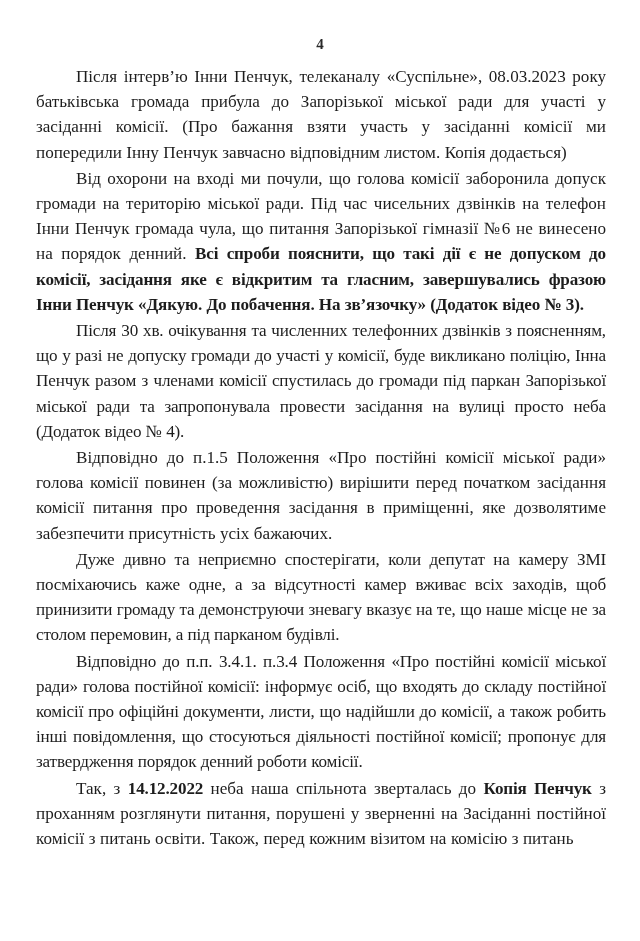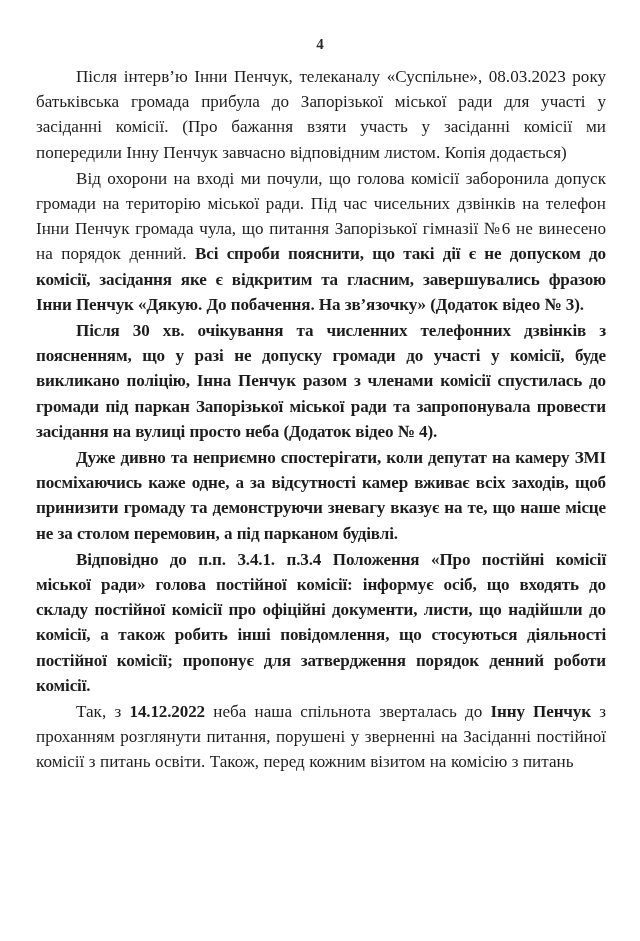--- a/index.html
+++ b/index.html
@@ -64,21 +64,21 @@
   p.para + p.para {
     margin-top: 1px;
   }
 
   .b {
     font-weight: 700;
     letter-spacing: -0.15px;
   }
 
   .bold-para {
-    font-weight: 700;
+    font-weight: 400;
     letter-spacing: -0.15px;
   }
 
   
   .cut-line {
     position: absolute;
     left: 36px;
     width: 570px;
     bottom: 0px;
     height: 7px;
@@ -100,26 +100,27 @@
 
   <div class="body-copy">
 
 
     <p class="para">Після інтерв’ю Інни Пенчук, телеканалу «Суспільне», 08.03.2023 року батьківська громада прибула до Запорізької міської ради для участі у засіданні комісії. (Про бажання взяти участь у засіданні комісії ми попередили Інну Пенчук завчасно відповідним листом. Копія додається)</p>
 
     <p class="para"><span>Від охорони на вході ми почули, що голова комісії заборонила допуск громади на територію міської ради. Під час чисельних дзвінків на телефон Інни Пенчук громада чула, що питання Запорізької гімназії №6 не винесено на порядок денний. </span><span class="b">Всі спроби пояснити, що такі дії є не допуском до комісії, засідання яке є відкритим та гласним, завершувались фразою Інни Пенчук «Дякую. До побачення. На зв’язочку» (Додаток відео № 3).</span></p>
 
     <p class="para bold-para">Після 30 хв. очікування та численних телефонних дзвінків з поясненням, що у разі не допуску громади до участі у комісії, буде викликано поліцію, Інна Пенчук разом з членами комісії спустилась до громади під паркан Запорізької міської ради та запропонувала провести засідання на вулиці просто неба (Додаток відео № 4).</p>
 
+    <p class="para">Відповідно до п.1.5 Положення «Про постійні комісії міської ради» голова комісії повинен (за можливістю) вирішити перед початком засідання комісії питання про проведення засідання в приміщенні, яке дозволятиме забезпечити присутність усіх бажаючих.</p>
 
     <p class="para bold-para">Дуже дивно та неприємно спостерігати, коли депутат на камеру ЗМІ посміхаючись каже одне, а за відсутності камер вживає всіх заходів, щоб принизити громаду та демонструючи зневагу вказує на те, що наше місце не за столом перемовин, а під парканом будівлі.</p>
 
     <p class="para bold-para">Відповідно до п.п. 3.4.1. п.3.4 Положення «Про постійні комісії міської ради» голова постійної комісії: інформує осіб, що входять до складу постійної комісії про офіційні документи, листи, що надійшли до комісії, а також робить інші повідомлення, що стосуються діяльності постійної комісії; пропонує для затвердження порядок денний роботи комісії.</p>
 
-    <p class="para"><span>Так, з </span><span class="b">14.12.2022</span><span> неба наша спільнота зверталась до </span><span class="b">Інну Пенчук</span><span> з проханням розглянути питання, порушені у зверненні на Засіданні постійної комісії з питань освіти. Також, перед кожним візитом на комісію з питань</span></p>
+    <p class="para"><span>Так, з </span><span class="b">14.12.2022</span><span> неба наша спільнота зверталась до </span><span class="b">Копія Пенчук</span><span> з проханням розглянути питання, порушені у зверненні на Засіданні постійної комісії з питань освіти. Також, перед кожним візитом на комісію з питань</span></p>
 
   </div>
 
   <div class="cut-line">
     <span>освіти</span>
   </div>
 
 </div>
 
 </body></html>

